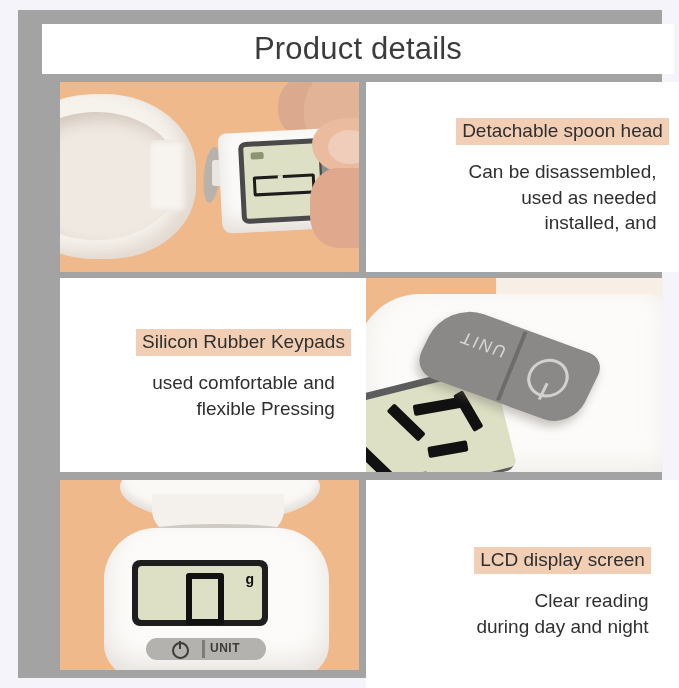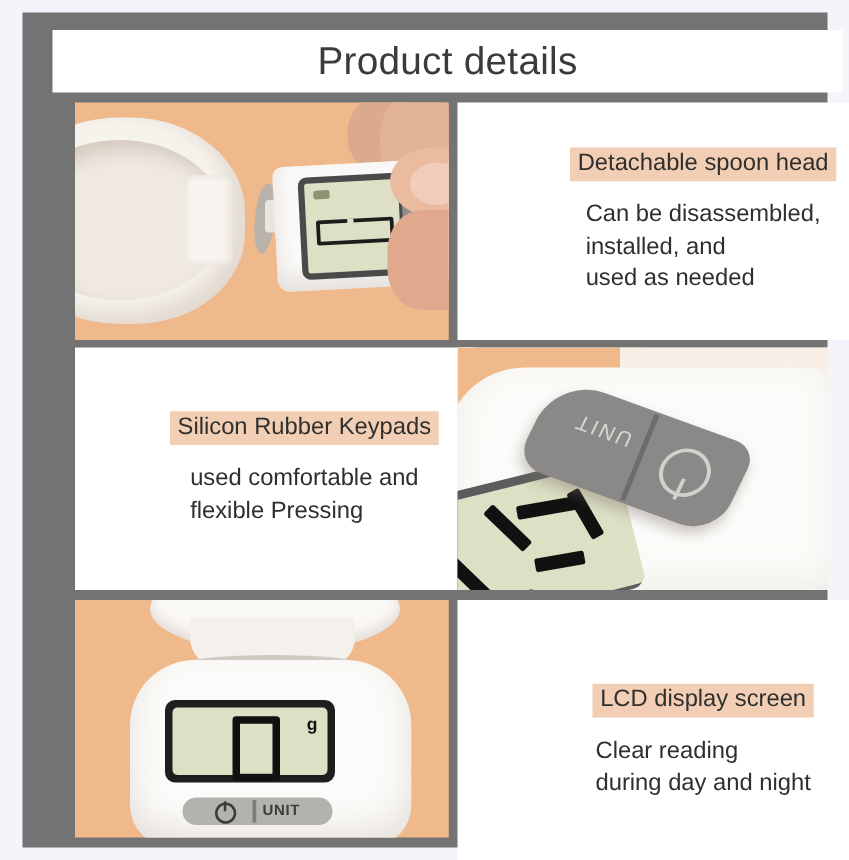--- a/index.html
+++ b/index.html
@@ -9,21 +9,21 @@
     font-family:"Liberation Sans", sans-serif;
     overflow:hidden;
   }
   .page{
     position:absolute;left:0;top:0;width:679px;height:688px;
     background:#f4f4fa;
   }
   
   .card{
     position:absolute;left:18px;top:10px;width:644px;height:668px;
-    background:#737373;
+    background:#a3a3a3;
   }
   
   .title-band{
     position:absolute;left:24px;top:14px;width:632px;height:50px;
     background:#ffffff;
   }
   .title{
     position:absolute;left:0;top:0;width:632px;height:50px;
     display:flex;align-items:center;justify-content:center;
     font-size:31px;color:#3b3b3b;letter-spacing:.2px;
@@ -32,21 +32,21 @@
 
   
   .photo{position:absolute;overflow:hidden;background:#f0b98c;}
   .textbox{position:absolute;background:#ffffff;display:flex;
            flex-direction:column;align-items:center;justify-content:center;padding-left:48px;}
   .hl{
     display:inline-block;background:#f2cfb4;color:#2f2f2f;
     font-size:19px;padding:2px 6px 3px 6px;white-space:nowrap;
   }
   .body-txt{
-    color:#2f2f2f;font-size:19px;line-height:1.35;text-align:left;
+    color:#2f2f2f;font-size:19px;line-height:1.35;text-align:right;
     margin-top:14px;white-space:nowrap;
   }
 
   
   #p1{left:42px;top:72px;width:299px;height:190px;}
   #p1 .bowl{
     position:absolute;left:-64px;top:12px;width:200px;height:165px;
     background:#f6f2ec;border-radius:50% 46% 44% 50%;
     box-shadow:inset -10px -8px 16px rgba(190,170,155,.35);
   }
@@ -263,22 +263,22 @@
       <div class="sidebtn"></div>
       <div class="thumb"></div>
       <div class="nail"></div>
       <div class="palm"></div>
     </div>
 
     <div class="textbox" id="t1">
       <span class="hl">Detachable spoon head</span>
       <div class="body-txt">
         <div>Can be disassembled,</div>
+        <div>used as needed</div>
         <div>installed, and</div>
-        <div>used as needed</div>
       </div>
     </div>
 
     <div class="textbox" id="t2">
       <span class="hl">Silicon Rubber Keypads</span>
       <div class="body-txt">
         <div>used comfortable and</div>
         <div>flexible Pressing</div>
       </div>
     </div>

